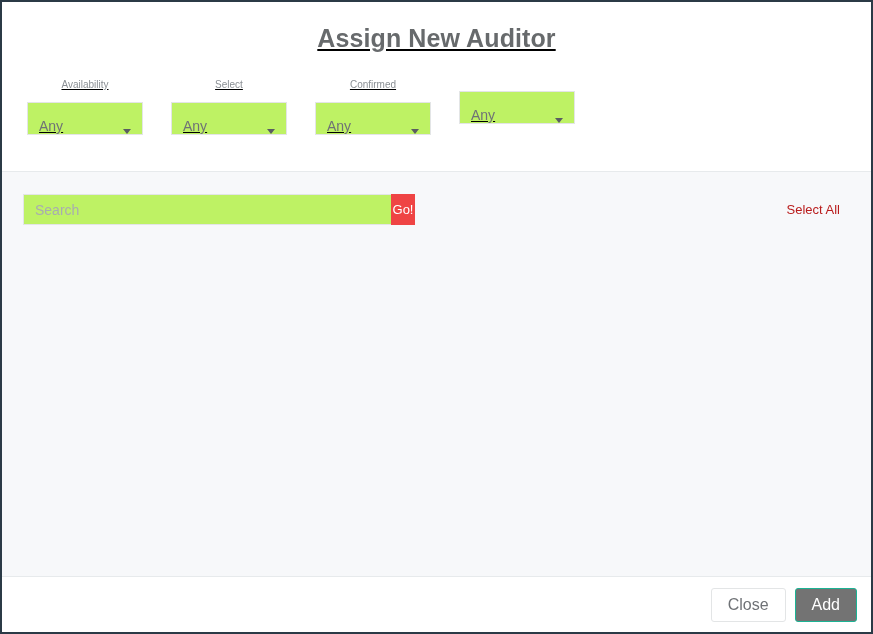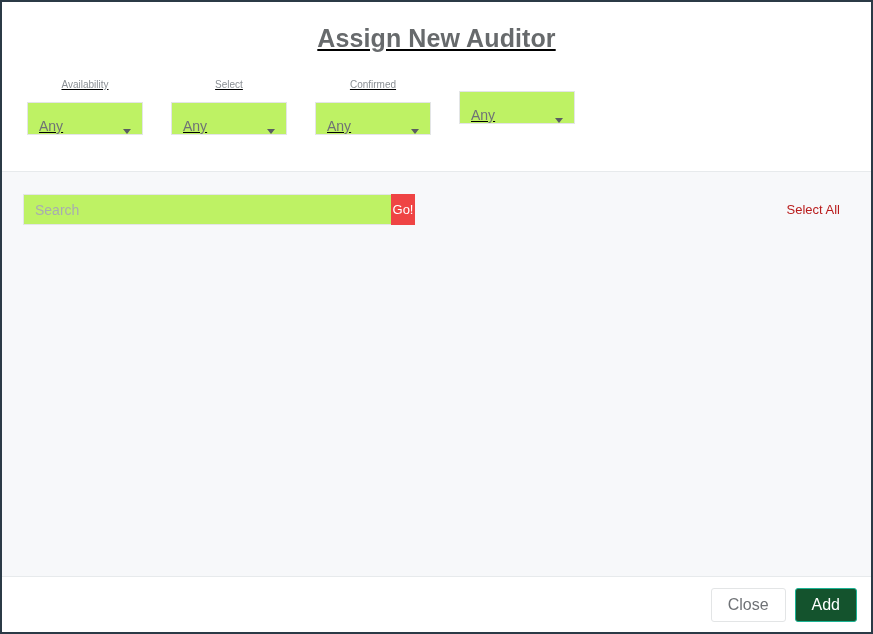--- a/index.html
+++ b/index.html
@@ -269,21 +269,21 @@
     cursor: pointer;
     box-sizing: border-box;
   }
   .btn-close {
     background: #ffffff;
     border: 1px solid #e3e5e6;
     color: #6f7276;
     margin-right: 9px;
   }
   .btn-add {
-    background: #14532d;
+    background: #737373;
     border: 1px solid #1bb394;
     color: #ffffff;
   }
 </style>
 </head>
 <body>
 
 <div id="dialog">
 
   <div class="dialog-header">

